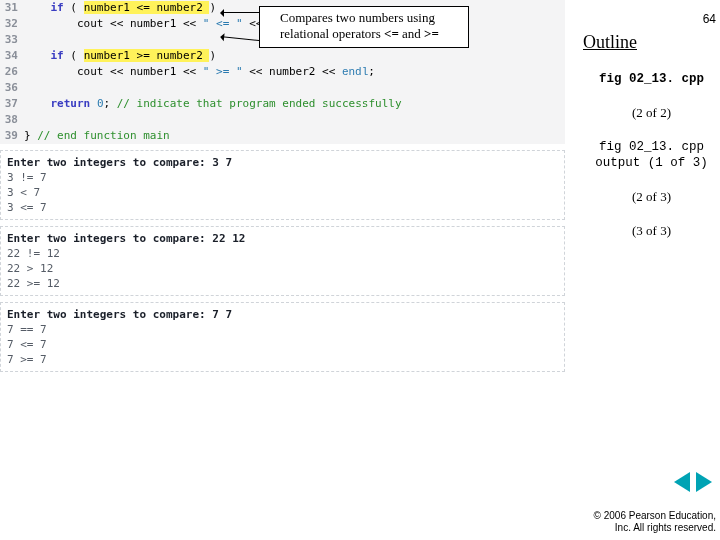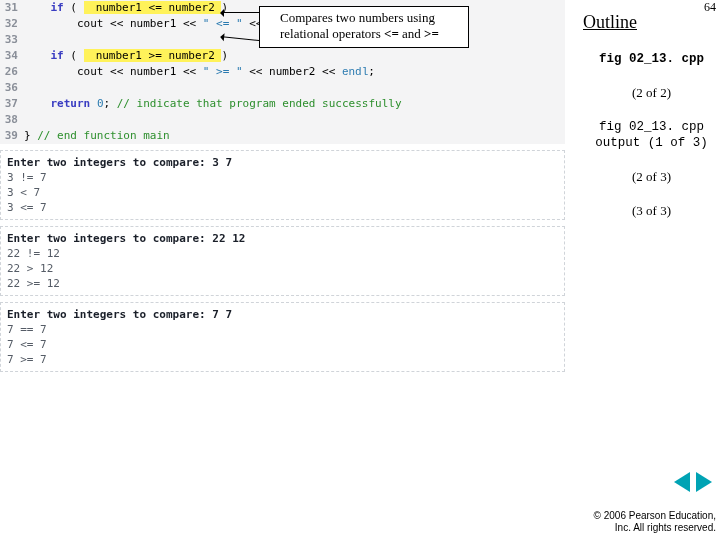--- a/index.html
+++ b/index.html
@@ -7,41 +7,41 @@
 
   .stage { width: 647px; height: 540px; position: relative; }
 
   
   .code-area { position: absolute; left: 0; top: 0; width: 565px; }
   .codeblock { background: #f4f4f5; font-family: "Consolas","Lucida Console",monospace; font-size: 11px; line-height: 16px; }
   .codeline { display: flex; white-space: pre; }
   .gutter { width: 24px; text-align: right; padding-right: 6px; color: #8a8f99; font-weight: 600; user-select: none; }
   .codetext {}
   .kw   { color: #3a3dc2; font-weight: 600; }
-  .hl   { background: #fff25a; padding-left: 12px; }
+  .hl   { background: #fff25a; }
   .lit  { color: #2a7ab0; }
   .str  { color: #2a7ab0; }
   .com  { color: #2d8f2d; }
   .endl { color: #2a7ab0; font-family: Liberation Mono, monospace; }
 
   
   .output { margin-top: 6px; background: #fff; border: 1px dashed #d0d4d9; font-family: "Lucida Console","Consolas",monospace; font-size: 11px; line-height: 15px; color: #555c66; padding: 4px 6px; white-space: pre; }
   .output .prompt { color: #1a1f29; font-weight: 700; }
 
   
   .callout { position: absolute; left: 259px; top: 6px; width: 210px; background: #fff; border: 1px solid #000; padding: 3px 6px 5px 20px; font-family: "Georgia","Times New Roman",serif; font-size: 13px; line-height: 16px; }
   .arrow { position: absolute; width: 40px; height: 1px; background: #000; }
   .arrow::before { content: ""; position: absolute; left: -6px; top: -3px; border: 4px solid transparent; border-right-color: #000; }
   .arrow1 { left: 222px; top: 12px; width: 37px; }
   .arrow2 { left: 222px; top: 40px; width: 37px; transform: rotate(6deg); transform-origin: right center; }
 
   
   .right { position: absolute; left: 575px; top: 0; width: 145px; height: 540px; }
-  .slidenum { position: absolute; right: 4px; top: 0; font-size: 12px; font-family: Liberation Serif, serif; }
-  .outline-title { font-family: Georgia, "Times New Roman", serif; font-size: 18px; text-decoration: underline; margin: 12px 0 0 8px; }
+  .slidenum { position: absolute; right: 4px; top: 12px; font-size: 12px; }
+  .outline-title { font-family: Georgia, "Times New Roman", serif; font-size: 18px; text-decoration: underline; margin: 32px 0 0 8px; }
   .r-item { font-family: "Courier New", monospace; font-size: 12.5px; margin: 18px 0 0 8px; line-height: 16px; text-align: center; }
   .r-item.alt { font-family: Georgia, "Times New Roman", serif; font-size: 13px; }
 
   .navbtns { position: absolute; right: 8px; bottom: 48px; display: flex; gap: 6px; }
   .tri { width: 0; height: 0; border-top: 10px solid transparent; border-bottom: 10px solid transparent; }
   .tri.back { border-right: 16px solid #00a3b4; }
   .tri.fwd  { border-left: 16px solid #00a3b4; }
   .copyright { position: absolute; right: 4px; bottom: 6px; font-size: 10px; text-align: right; line-height: 12px; font-family: Arial, sans-serif; }
 </style>
 </head>

